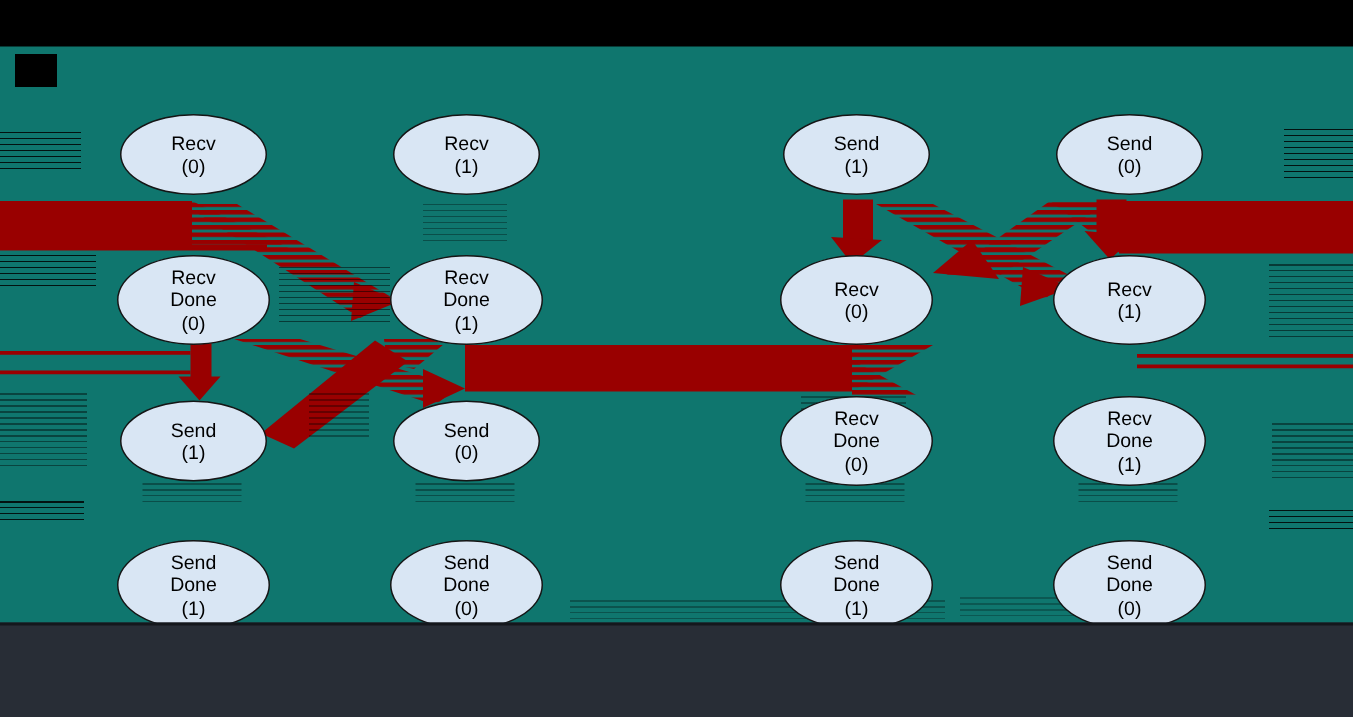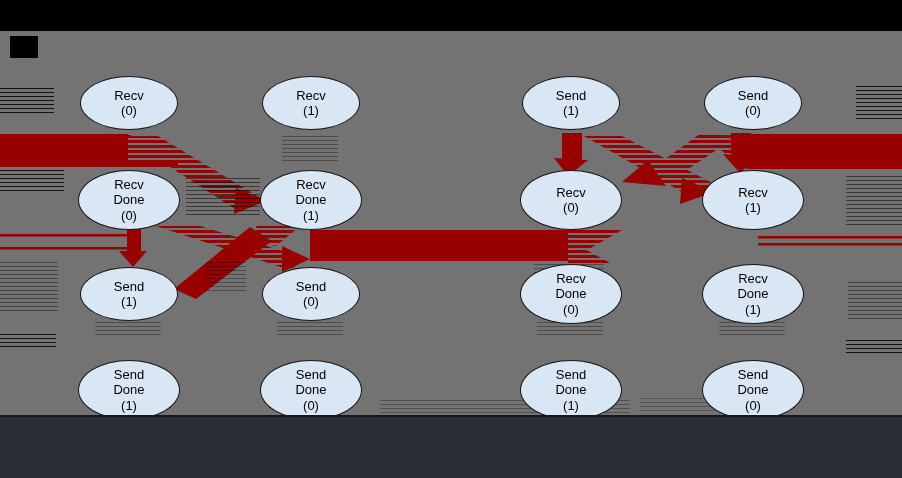--- a/index.html
+++ b/index.html
@@ -1,18 +1,18 @@
 <!DOCTYPE html>
 <html><head>
 <meta charset="utf-8">
 <style>
   html,body{margin:0;padding:0;background:#ffffff;}
   .stage{
     position:relative;width:902px;height:478px;overflow:hidden;
-    background:#737373;font-family:"Liberation Sans",sans-serif;
+    background:#0f766e;font-family:"Liberation Sans",sans-serif;
   }
   .stage svg.arrows{position:absolute;left:0;top:0;}
   .node{
     position:absolute;display:flex;align-items:center;justify-content:center;
     text-align:center;white-space:pre-line;color:#000;
     background:#d9e6f4;border:1.4px solid #151515;border-radius:50%;
     font-size:13px;line-height:15.5px;z-index:3;
   }
   .node2{width:96px;height:52px;}
   .node3{width:100px;height:58px;}

